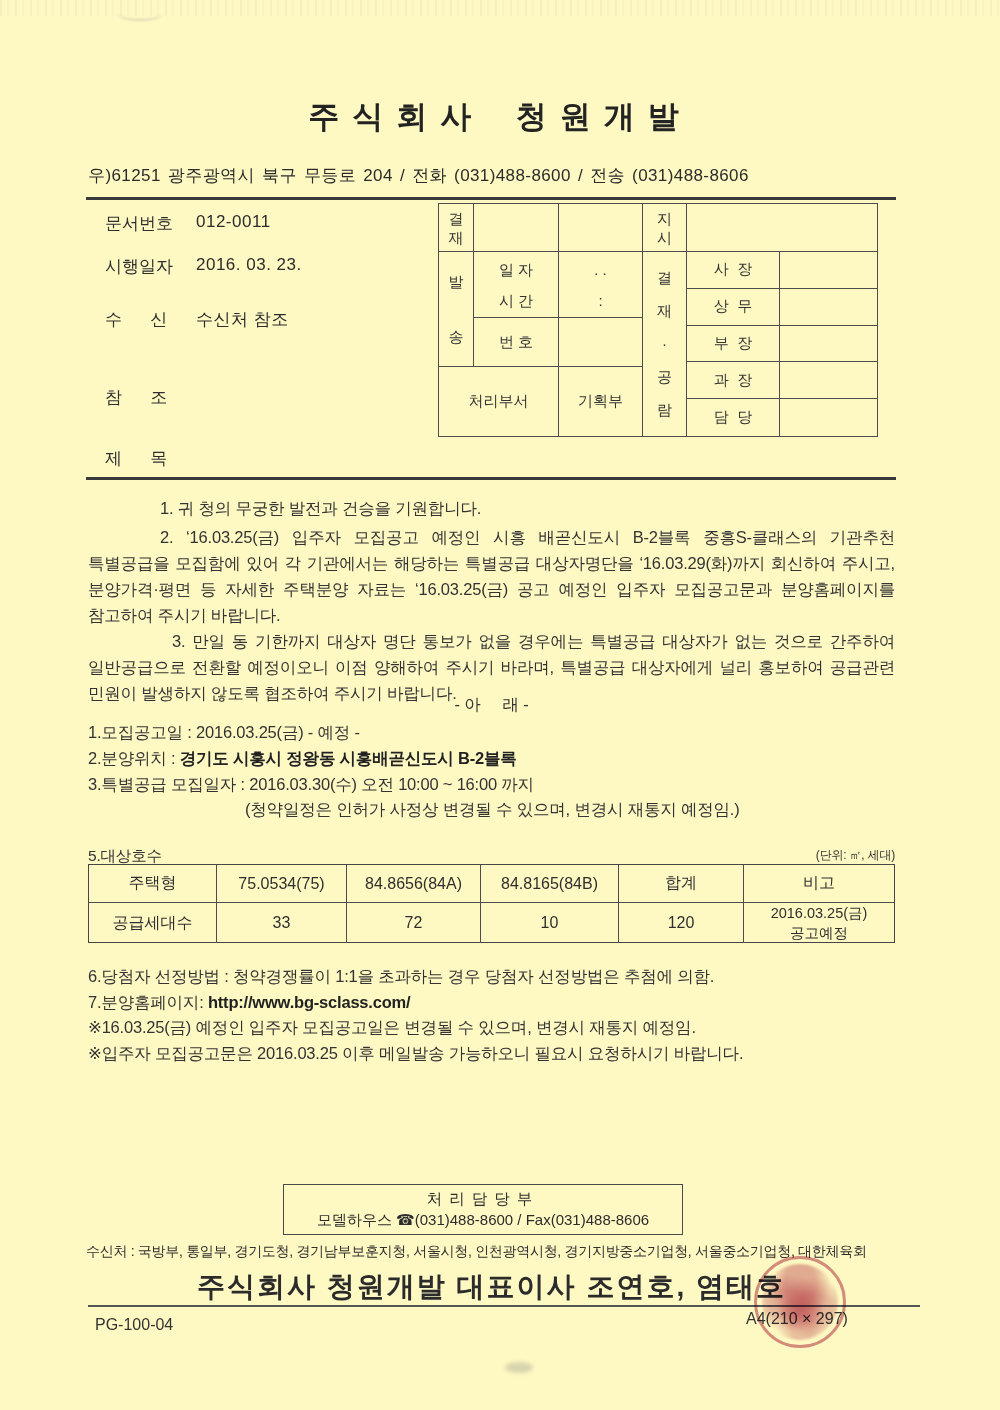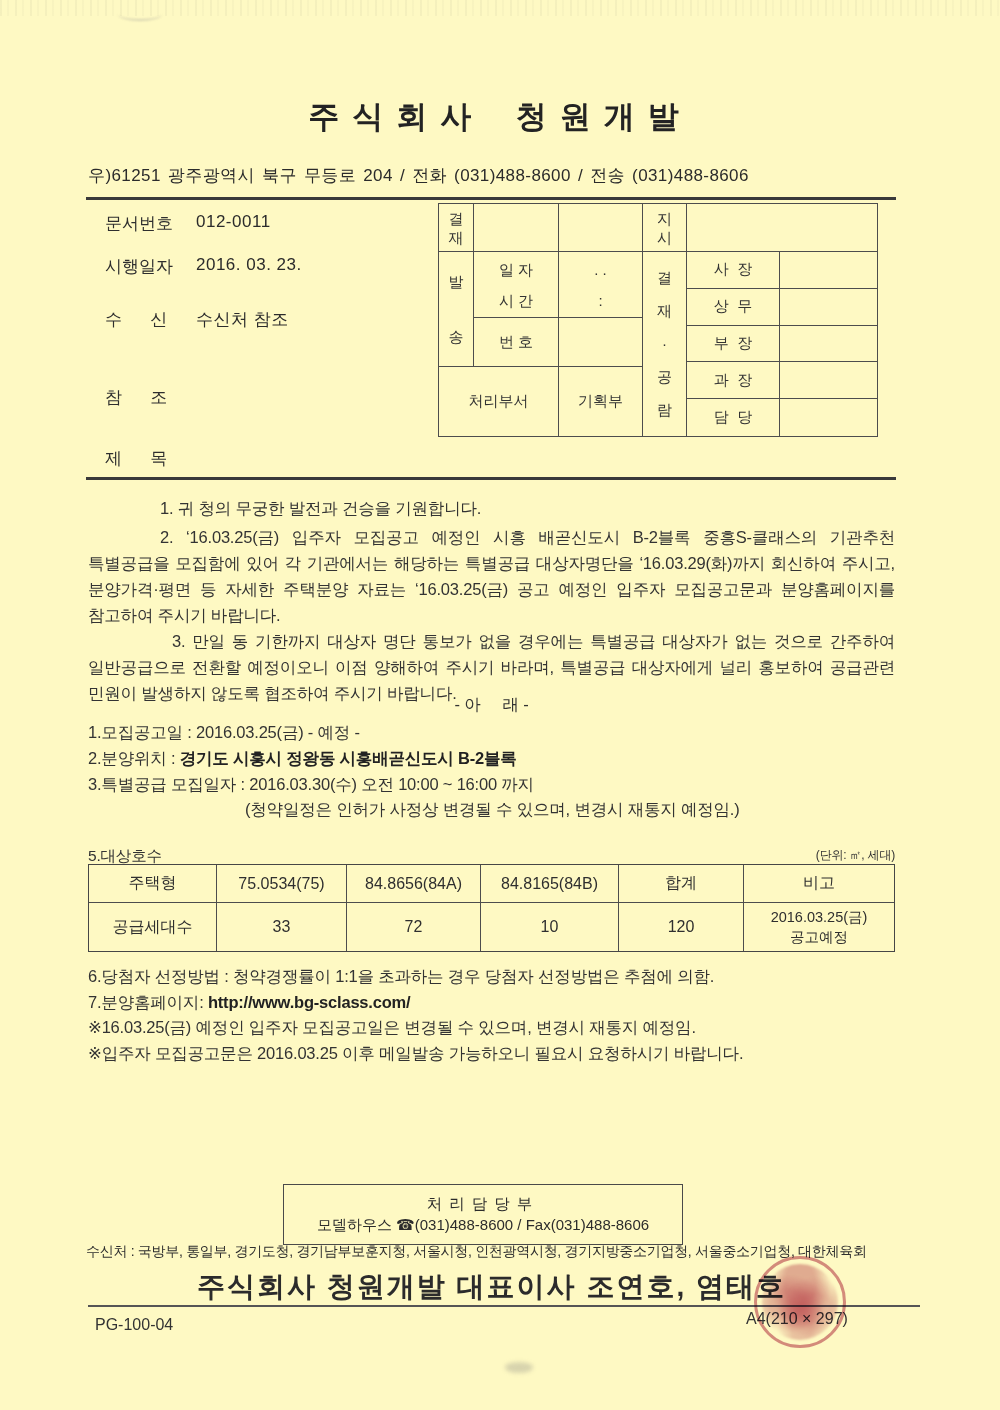--- a/index.html
+++ b/index.html
@@ -42,27 +42,27 @@
 
   
   .bodyline{left:88px;width:807px;font-size:16.5px;color:#333;letter-spacing:-.2px;}
   .para{left:88px;width:807px;font-size:16.5px;color:#333;line-height:26px;text-align:justify;
         word-break:keep-all;letter-spacing:-.2px;}
   .center{text-align:center;}
   .bold{font-weight:700;color:#222;}
   .unit-note{font-size:12px;text-align:right;}
 
   
-  .dtable{left:88px;top:864px;width:807px;height:88px;display:grid;box-sizing:border-box;
+  .dtable{left:88px;top:864px;width:807px;height:79px;display:grid;box-sizing:border-box;
      border:1.5px solid #464646;grid-template-columns:128px 130px 134px 138px 125px auto;
      grid-template-rows:38px auto;font-size:16px;color:#2f2f2f;}
   .dt-note{font-size:14.5px;line-height:20px;}
 
   
-  .deptbox{left:283px;top:1184px;width:400px;height:61px;border:1.5px solid #4a4a4a;box-sizing:border-box;
+  .deptbox{left:283px;top:1184px;width:400px;height:51px;border:1.5px solid #4a4a4a;box-sizing:border-box;
      display:flex;flex-direction:column;align-items:center;justify-content:center;gap:1px;}
   .deptbox .t1{font-size:15.5px;letter-spacing:7px;color:#2c2c2c;}
   .deptbox .t2{font-size:15px;color:#2c2c2c;}
   .recips{left:86px;top:1243px;font-size:14px;color:#2e2e2e;white-space:nowrap;letter-spacing:-.3px;}
   .signature{left:88px;top:1268px;width:807px;text-align:center;font-size:28px;font-weight:600;
      letter-spacing:2px;color:#2b2b2b;}
   .rule3{top:1305px;left:88px;width:832px;height:1.5px;background:#555;}
   .formcode{left:95px;top:1316px;font-size:16px;color:#333;text-align:right;}
   .papersize{left:746px;top:1310px;font-size:16px;color:#333;}
 

